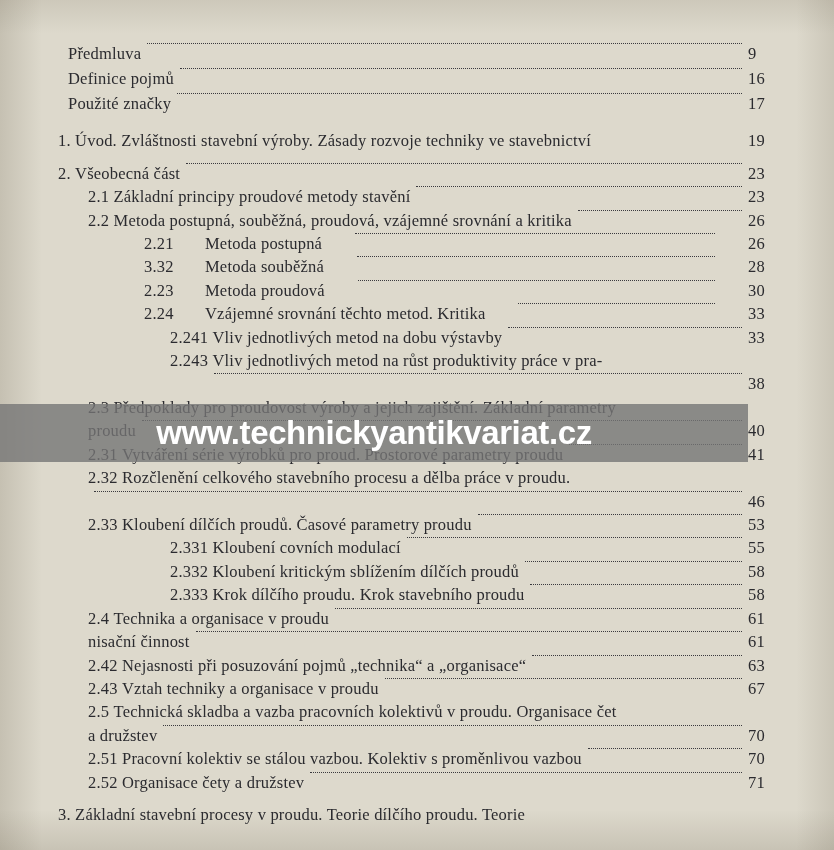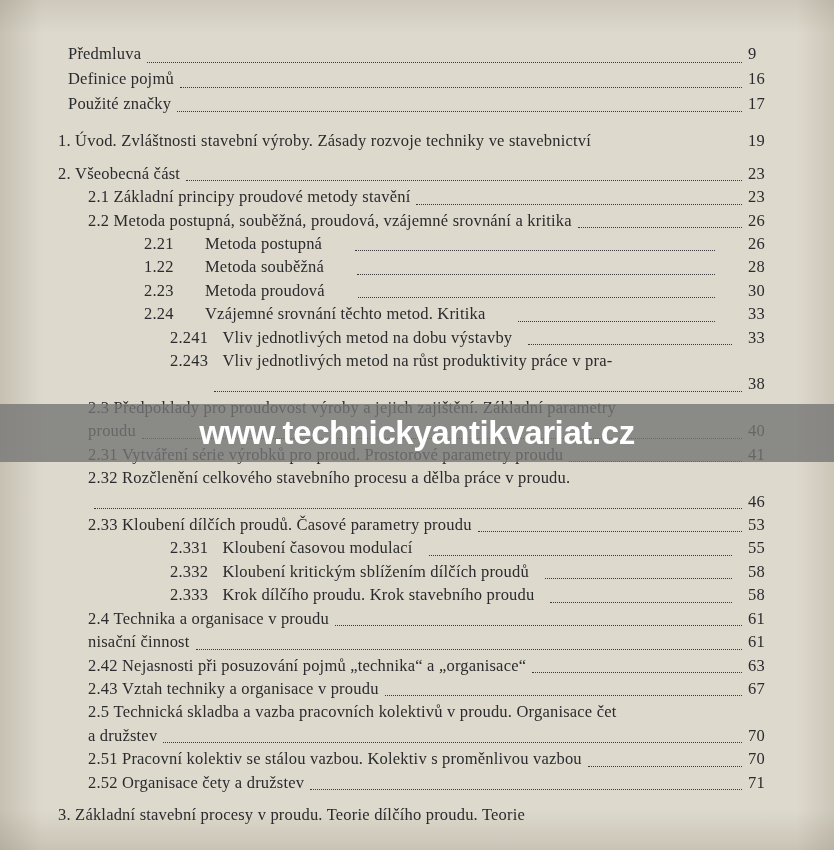--- a/index.html
+++ b/index.html
@@ -39,21 +39,21 @@
     position: absolute;
     left: 0;
     top: 0;
     width: 834px;
     height: 850px;
     padding: 42px 56px 20px 58px;
     box-sizing: border-box;
   }
   .row {
     display: flex;
-    align-items: flex-end;
+    align-items: flex-start;
     color: #2b2b2f;
     font-size: 16.5px;
     line-height: 1.5;
     letter-spacing: 0.2px;
   }
   .row.tight { line-height: 1.42; }
   .txt {
     white-space: pre;
   }
   .leaders {
@@ -77,30 +77,30 @@
   }
   .title { white-space: pre; }
   .gap-a { height: 13px; }
   .gap-b { height: 9px; }
 
   
   .lvl0 { padding-left: 10px; }
   .lvl1 { padding-left: 0px; }
   .lvl2 { padding-left: 30px; }
   .lvl3 { padding-left: 86px; gap: 27px; }
-  .lvl4 { padding-left: 112px; gap: 10px; }
+  .lvl4 { padding-left: 112px; }
   .wrapind2 { padding-left: 150px; }
   .wrapind3 { padding-left: 30px; }
 
   
   #watermark {
     position: absolute;
     left: 0;
     top: 404px;
-    width: 834px;
+    width: 748px;
     height: 58px;
     background: rgba(118,118,118,0.80);
     display: flex;
     align-items: center;
     justify-content: center;
   }
   #watermark span {
     font-family: "Liberation Sans", sans-serif;
     font-weight: bold;
     font-size: 33px;
@@ -161,21 +161,21 @@
           <span class="leaders"></span>
           <span class="pg">26</span>
         </div>
         <div class="row tight lvl3">
           <span class="num">2.21 </span>
           <span class="title">Metoda postupná</span>
           <span class="leaders"></span>
           <span class="pg">26</span>
         </div>
         <div class="row tight lvl3">
-          <span class="num">1.22 </span>
+          <span class="num">3.32 </span>
           <span class="title">Metoda souběžná</span>
           <span class="leaders"></span>
           <span class="pg">28</span>
         </div>
         <div class="row tight lvl3">
           <span class="num">2.23 </span>
           <span class="title">Metoda proudová</span>
           <span class="leaders"></span>
           <span class="pg">30</span>
         </div>
@@ -229,21 +229,21 @@
           <span class="pg">46</span>
         </div>
         <div class="row tight lvl2">
           <span class="num">2.33 </span>
           <span class="title">Kloubení dílčích proudů. Časové parametry proudu</span>
           <span class="leaders"></span>
           <span class="pg">53</span>
         </div>
         <div class="row tight lvl4">
           <span class="num">2.331 </span>
-          <span class="title">Kloubení časovou modulací</span>
+          <span class="title">Kloubení covních modulací</span>
           <span class="leaders"></span>
           <span class="pg">55</span>
         </div>
         <div class="row tight lvl4">
           <span class="num">2.332 </span>
           <span class="title">Kloubení kritickým sblížením dílčích proudů</span>
           <span class="leaders"></span>
           <span class="pg">58</span>
         </div>
         <div class="row tight lvl4">

